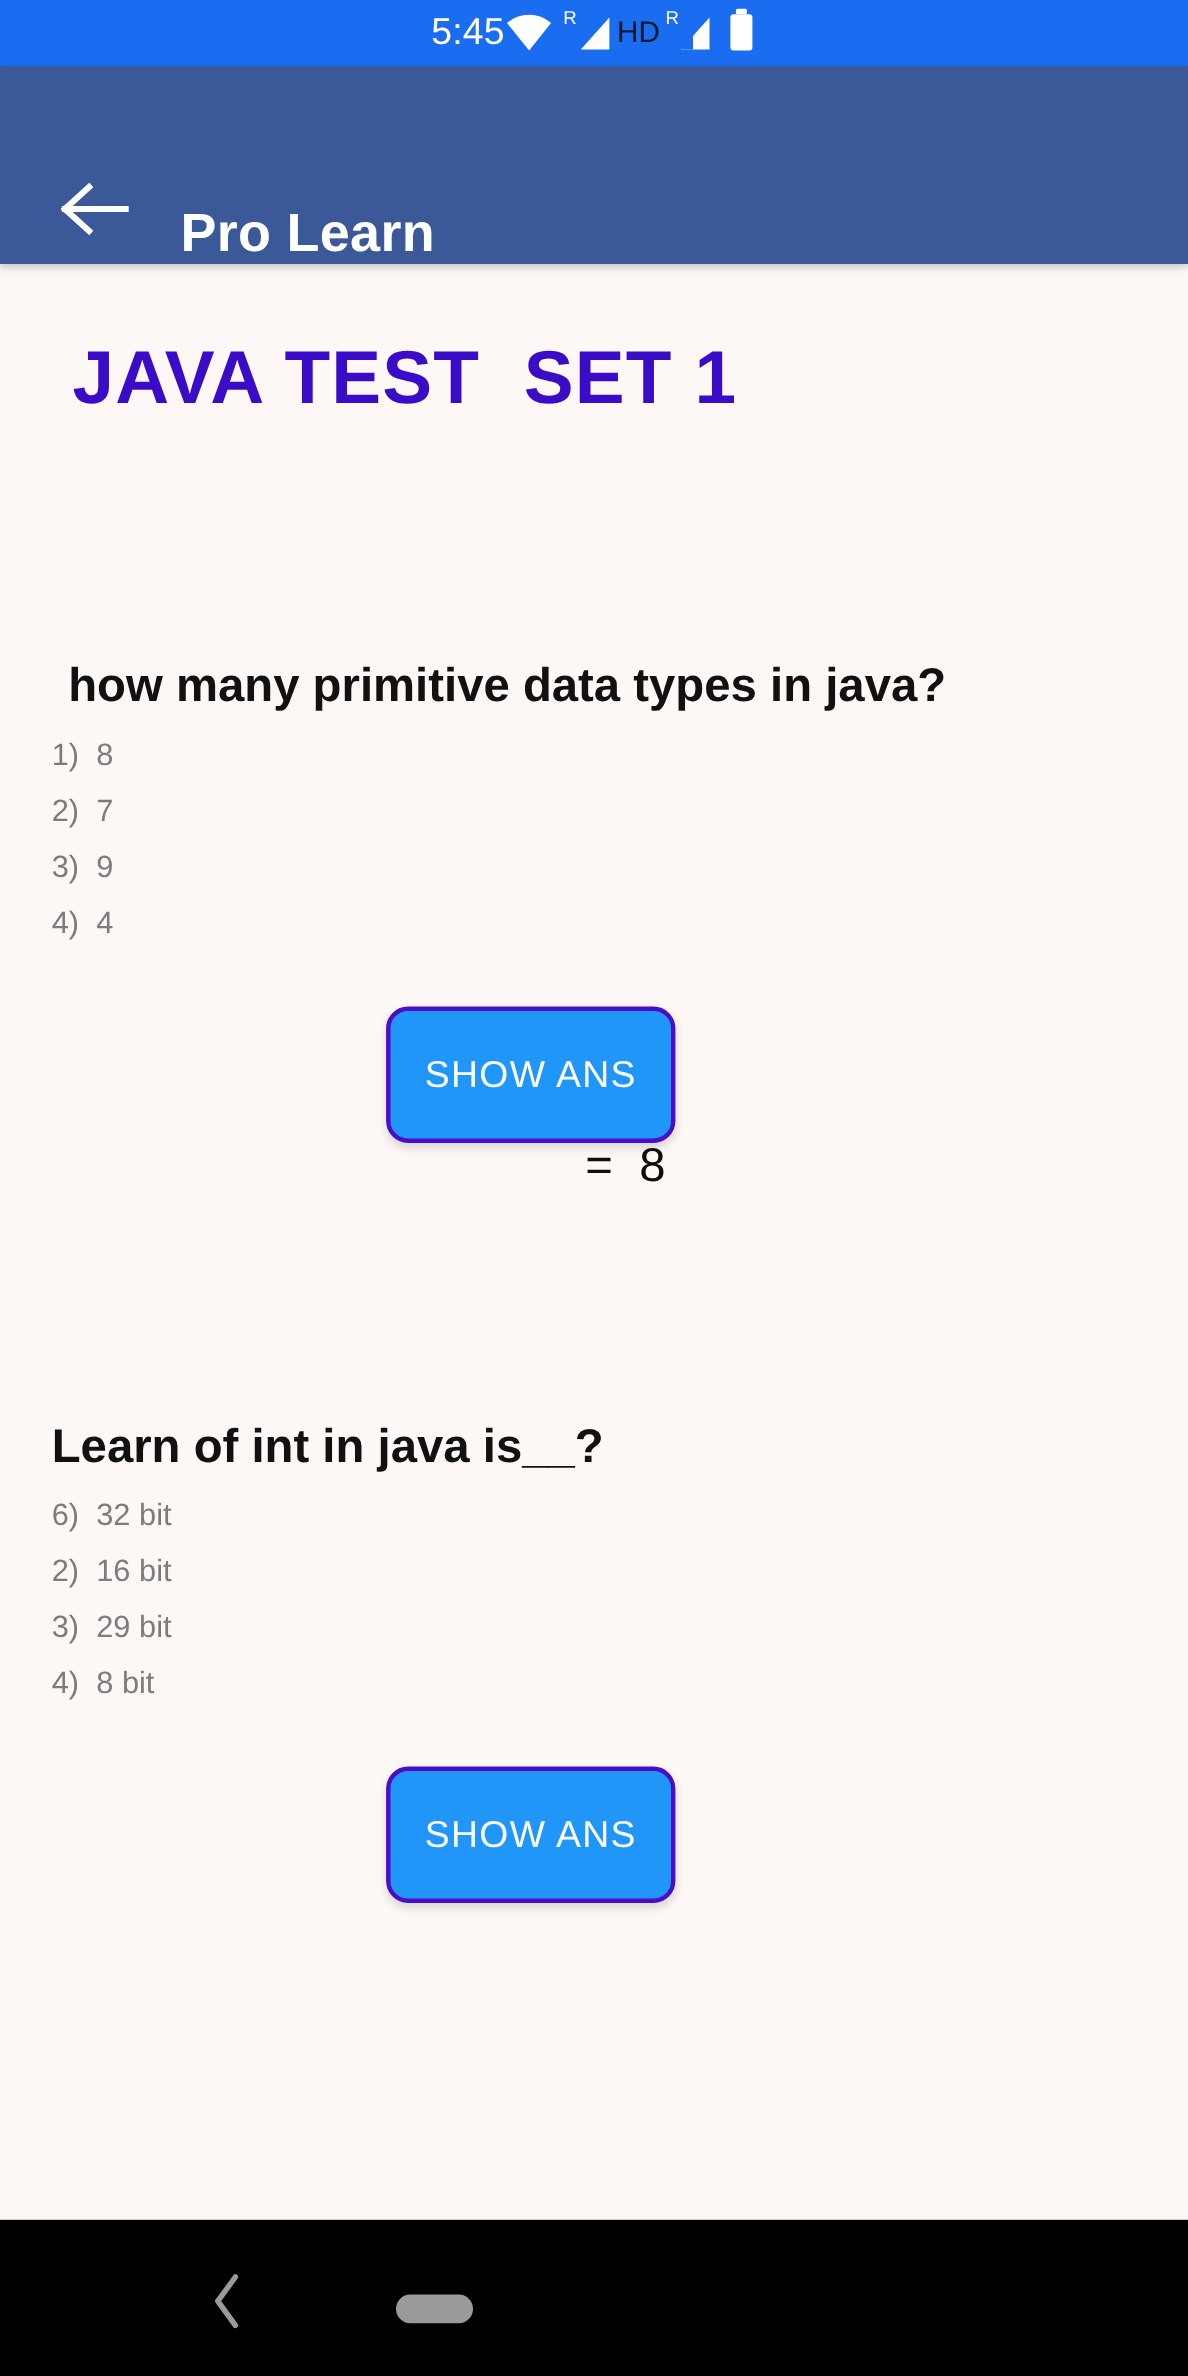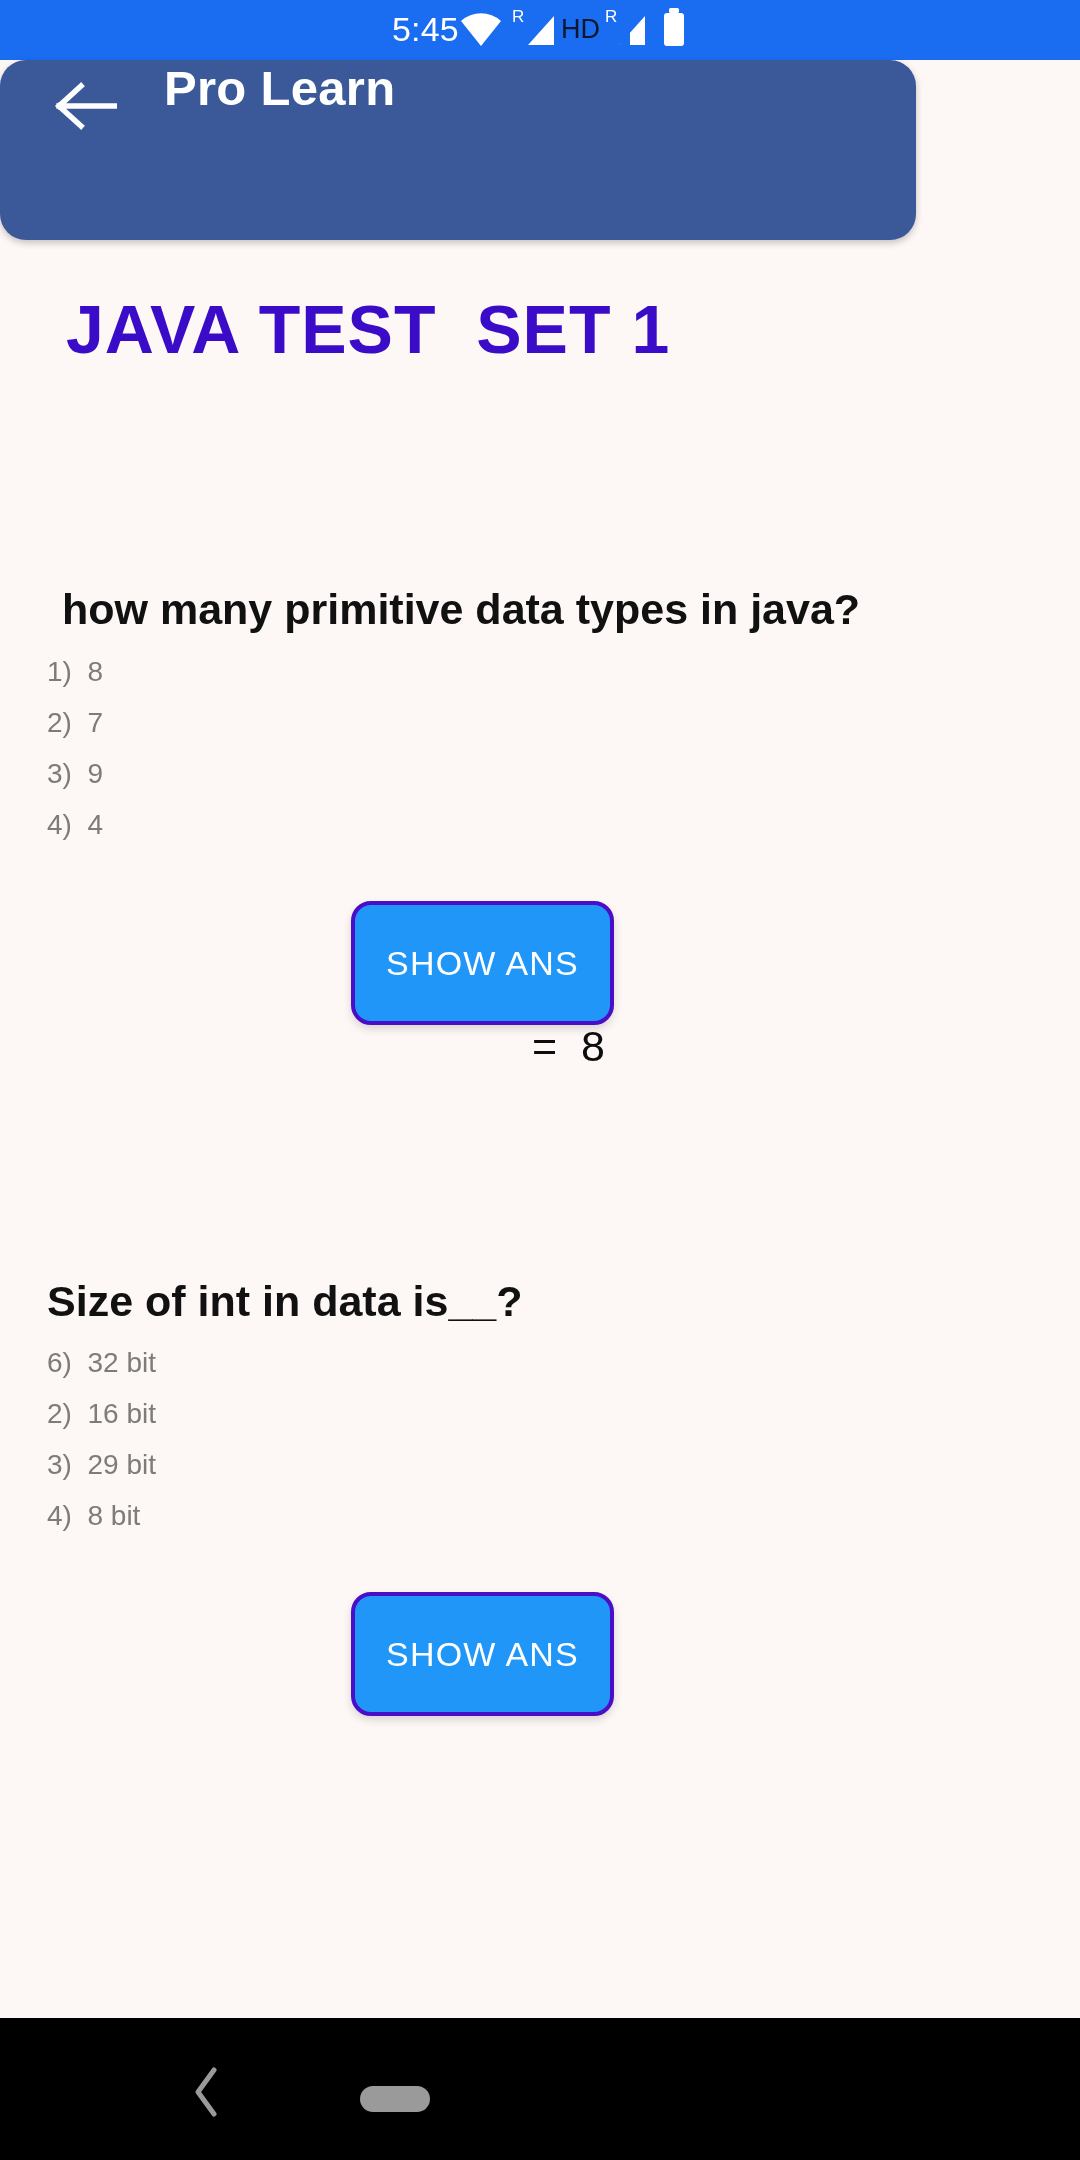--- a/index.html
+++ b/index.html
@@ -54,28 +54,27 @@
     font-weight: 400;
     line-height: 1;
     margin: 0 5px 0 3px;
     padding-bottom: 1px;
   }
 
   
   .app-bar {
     position: absolute;
     left: 0; top: 60px;
-    width: 916px;
+    width: 1080px;
     height: 180px;
     background: #3b5998;
     display: flex;
-    align-items: flex-start;
+    align-items: flex-end;
     box-shadow: 0 3px 7px rgba(0,0,0,0.22);
     z-index: 5;
-    border-radius: 26px;
   }
   .back-arrow {
     width: 96px;
     height: 96px;
     margin-left: 38px;
     display: flex;
     align-items: center;
     justify-content: center;
     cursor: pointer;
   }
@@ -84,21 +83,21 @@
     font-size: 49px;
     font-weight: 700;
     margin-left: 30px;
     letter-spacing: 0.3px;
     white-space: nowrap;
   }
 
   
   .content {
     position: absolute;
-    left: 0; top: 226px;
+    left: 0; top: 240px;
     width: 1080px;
     height: 1778px;
     background: #fdf8f6;
     overflow: hidden;
   }
 
   .test-title {
     color: #3a0cc8;
     font-size: 68px;
     font-weight: 700;
@@ -268,21 +267,21 @@
         <li class="option">3)  9</li>
         <li class="option">4)  4</li>
       </ul>
       <div class="answer-row">
         <button class="show-ans-btn">SHOW ANS</button>
         <span class="answer-text">=  8</span>
       </div>
     </div>
 
     <div class="question-block q2">
-      <p class="q-text">Size of int in data is__?</p>
+      <p class="q-text">Learn of int in java is__?</p>
       <ul class="options">
         <li class="option">6)  32 bit</li>
         <li class="option">2)  16 bit</li>
         <li class="option">3)  29 bit</li>
         <li class="option">4)  8 bit</li>
       </ul>
       <div class="answer-row">
         <button class="show-ans-btn">SHOW ANS</button>
 
       </div>

